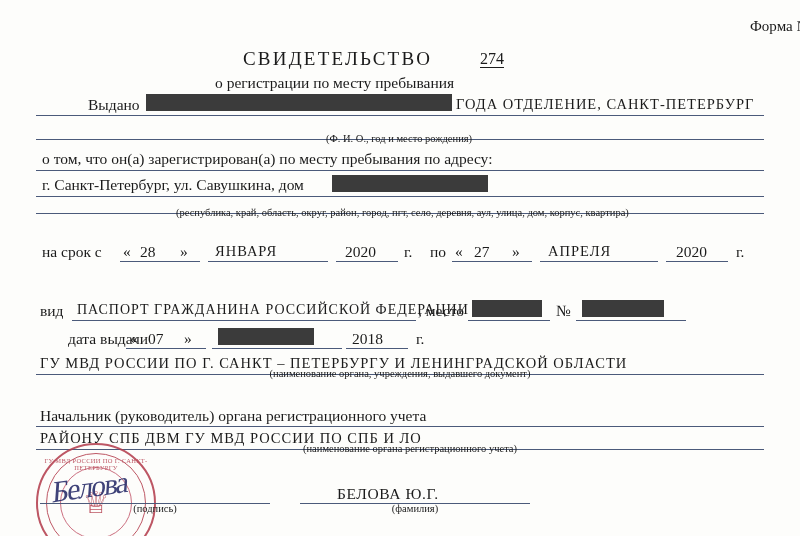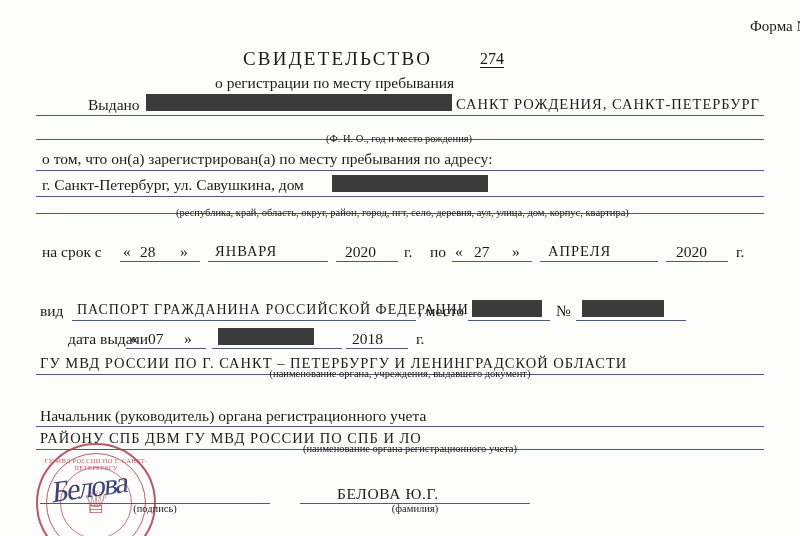--- a/index.html
+++ b/index.html
@@ -154,21 +154,21 @@
 <div class="page">
 
   <div class="form-no">Форма № 3</div>
 
   <div class="title">СВИДЕТЕЛЬСТВО</div>
   <div class="doc-number">274</div>
   <div class="subtitle">о регистрации по месту пребывания</div>
 
   <div class="lbl" style="left:88px; top:96px;">Выдано</div>
   <div class="redact" style="left:146px; top:94px; width:306px; height:17px;"></div>
-  <div class="lbl spaced" style="left:456px; top:96px; font-size:14.5px;">САНКТ РОЖДЕНИЯ, САНКТ-ПЕТЕРБУРГ</div>
+  <div class="lbl spaced" style="left:456px; top:96px; font-size:14.5px;">ГОДА ОТДЕЛЕНИЕ, САНКТ-ПЕТЕРБУРГ</div>
   <div class="rule" style="left:36px; top:115px; width:728px;"></div>
 
   <div class="rule" style="left:36px; top:139px; width:728px;"></div>
   <div class="small-center" style="left:249px; top:133px; width:300px;">(Ф. И. О., год и место рождения)</div>
 
   <div class="lbl" style="left:42px; top:150px;text-align:center;">о том, что он(а) зарегистрирован(а) по месту пребывания по адресу:</div>
   <div class="rule" style="left:36px; top:170px; width:728px;"></div>
 
   <div class="lbl" style="left:42px; top:176px;">г. Санкт-Петербург, ул. Савушкина, дом</div>
   <div class="redact" style="left:332px; top:175px; width:156px; height:17px;"></div>

